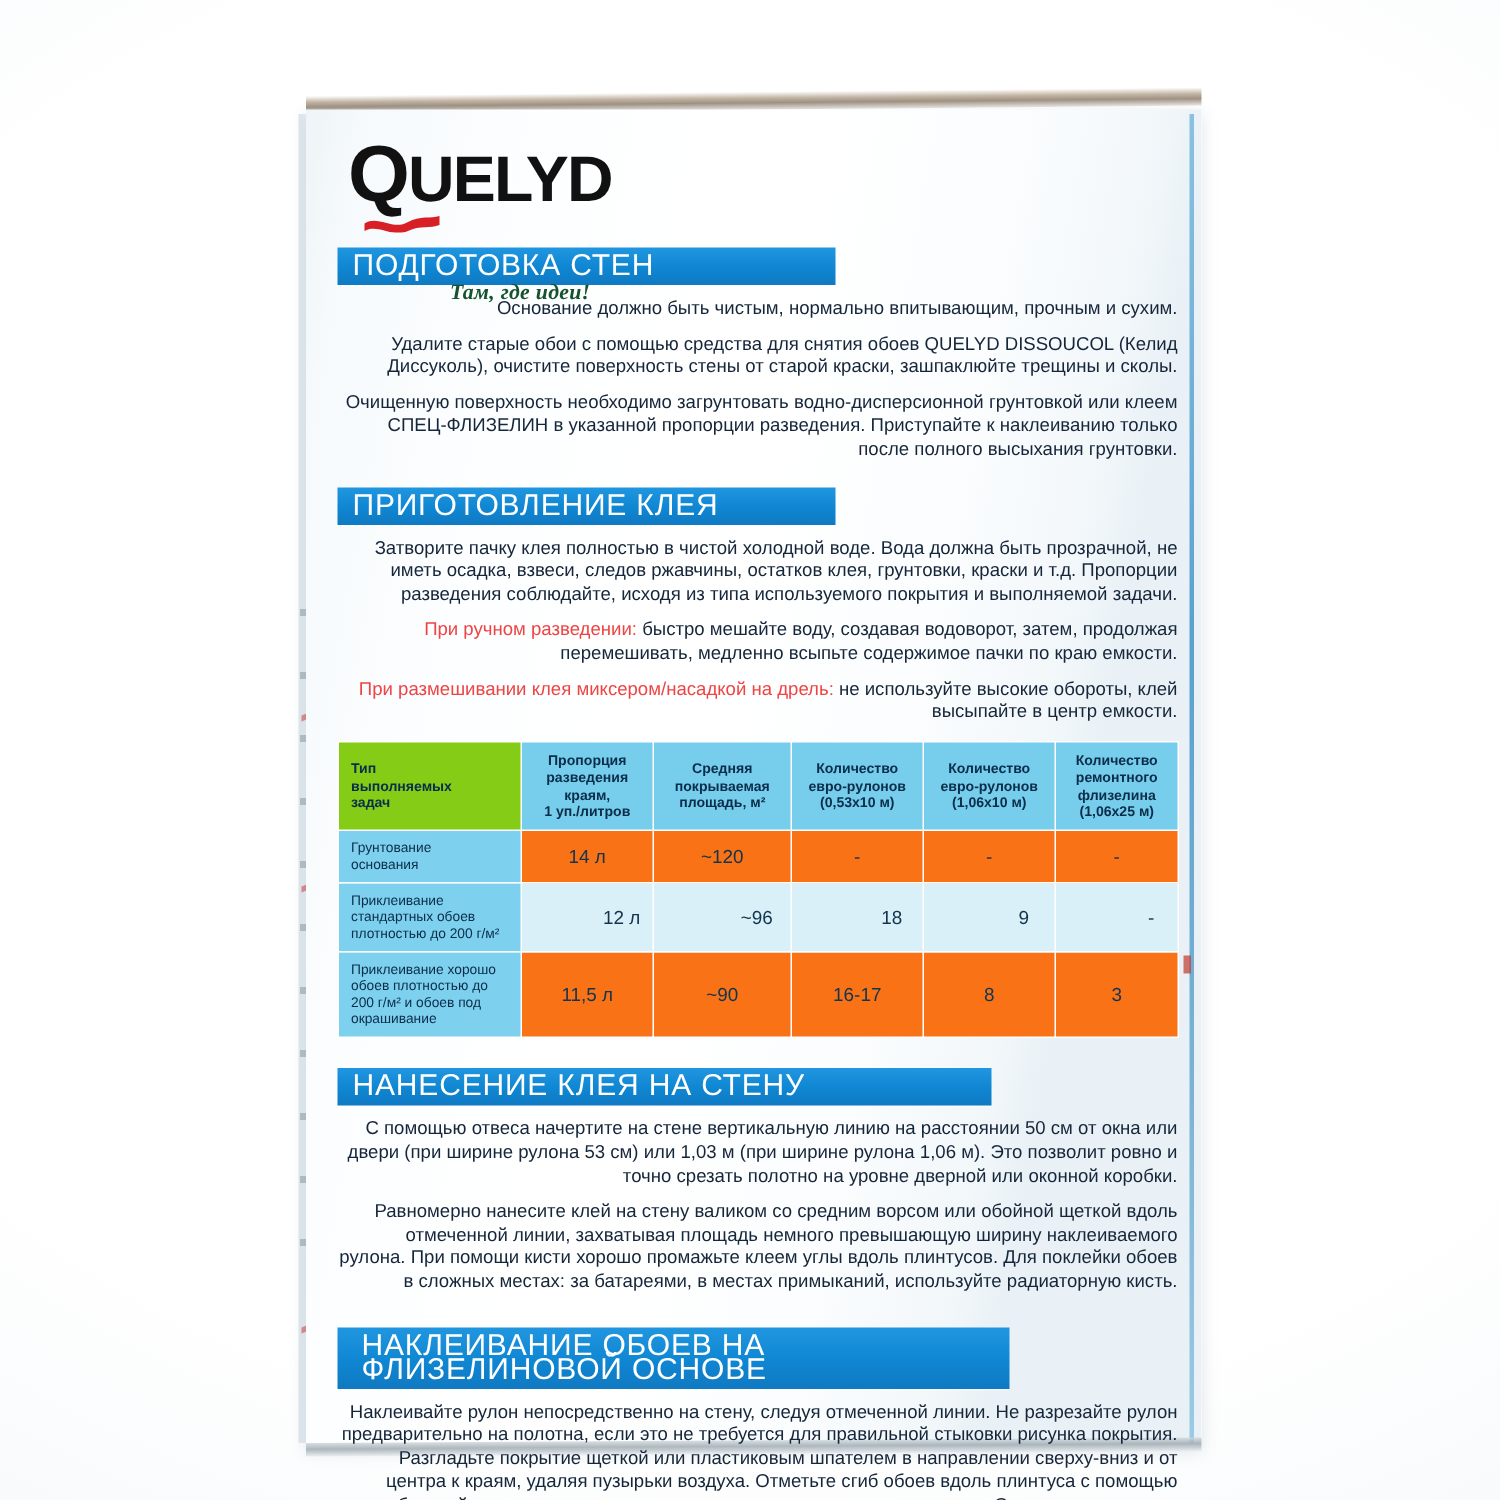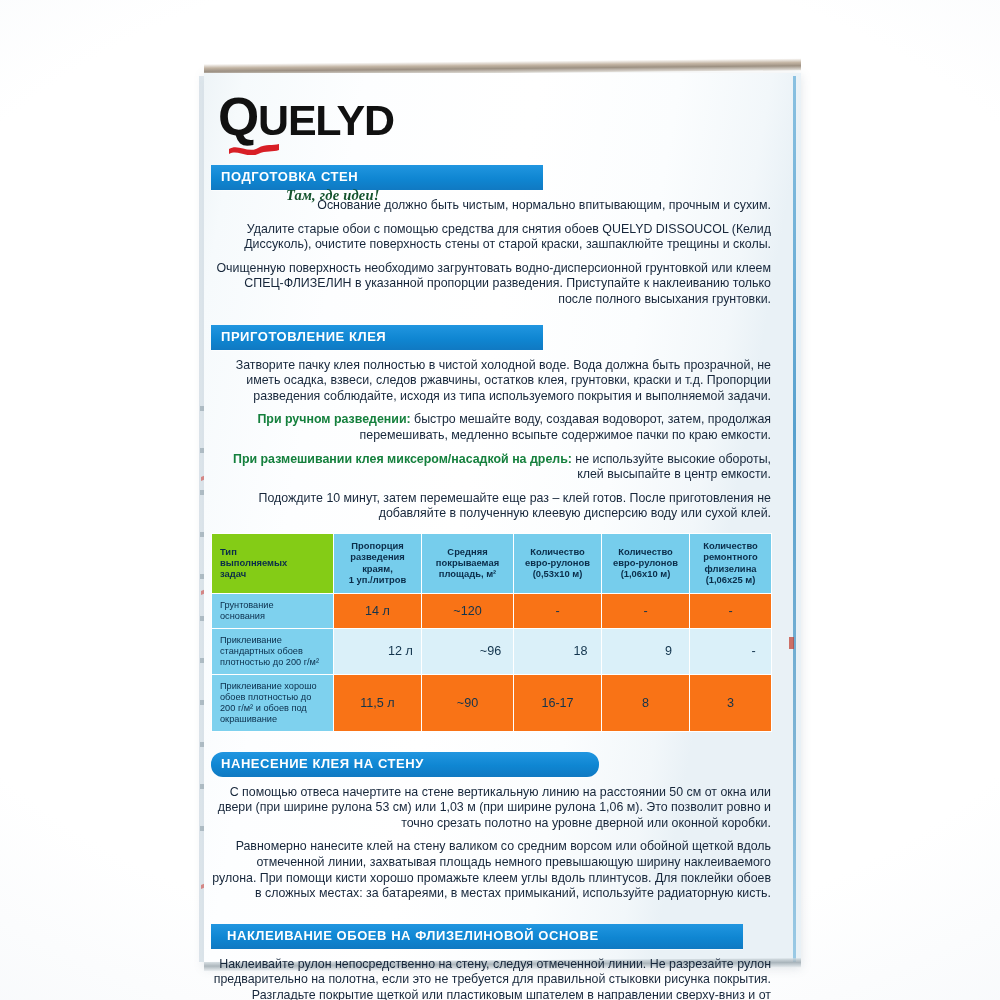--- a/index.html
+++ b/index.html
@@ -90,21 +90,21 @@
     opacity: .85;
   }
   .box-right-red {
     position: absolute; left: 789px; top: 637px;
     width: 5px; height: 12px; background: #c0392b; opacity: .7;
   }
 
   
   .content {
     position: absolute;
-    left: 211px; top: 93px;
+    left: 225px; top: 93px;
     width: 560px; height: 860px;
   }
 
   
   .logo-wrap { position: relative; height: 72px; }
   .logo-text {
     font-family: "Liberation Sans", "DejaVu Sans", sans-serif;
     font-weight: 700;
     font-size: 43px;
     letter-spacing: -1.2px;
@@ -128,40 +128,40 @@
   .logo-swoosh {
     position: absolute;
     left: 17px; top: 49px;
     width: 52px; height: 13px;
   }
 
   
   .sec-bar {
     background: linear-gradient(180deg, #2196e0 0%, #0f86d2 55%, #1079c2 100%);
     color: #ffffff;
-    font-weight: 700;
-    font-size: 13px;
+    font-weight: 400;
+    font-size: 20px;
     letter-spacing: .55px;
     padding: 4px 0 5px 10px;
     line-height: 16px;
     margin-bottom: 8px;
     box-shadow: 0 1px 0 rgba(255,255,255,.5);
   }
   .sec-bar.narrow { width: 332px; }
-  .sec-bar.mid    { width: 388px; border-radius: 12px; }
-  .sec-bar.wide   { width: 532px; padding-left: 16px; }
+  .sec-bar.mid    { width: 436px; }
+  .sec-bar.wide   { width: 448px; padding-left: 16px; }
 
   .para {
     color: #16263a;
     font-size: 12.4px;
     line-height: 15.6px;
     margin: 0 0 8px 1px;
     text-align: right;
   }
-  .para b { font-weight: 700; color: #15803d; }
+  .para b { font-weight: 400; color: #ef4444; }
 
   
   .tbl {
     border-collapse: collapse;
     width: 560px;
     margin: 11px 0 0 0;
     table-layout: fixed;
   }
   .tbl th, .tbl td {
     border: 1px solid #ffffff;
@@ -242,21 +242,20 @@
   <p class="para">Основание должно быть чистым, нормально впитывающим, прочным и сухим.</p>
   <p class="para">Удалите старые обои с помощью средства для снятия обоев QUELYD DISSOUCOL (Келид Диссуколь), очистите поверхность стены от старой краски, зашпаклюйте трещины и сколы.</p>
   <p class="para">Очищенную поверхность необходимо загрунтовать водно-дисперсионной грунтовкой или клеем СПЕЦ-ФЛИЗЕЛИН в указанной пропорции разведения. Приступайте к наклеиванию только после полного высыхания грунтовки.</p>
 
   <div class="gap-sm"></div>
 
   <div class="sec-bar narrow">ПРИГОТОВЛЕНИЕ КЛЕЯ</div>
   <p class="para">Затворите пачку клея полностью в чистой холодной воде. Вода должна быть прозрачной, не иметь осадка, взвеси, следов ржавчины, остатков клея, грунтовки, краски и т.д. Пропорции разведения соблюдайте, исходя из типа используемого покрытия и выполняемой задачи.</p>
   <p class="para"><b>При ручном разведении:</b><span> быстро мешайте воду, создавая водоворот, затем, продолжая перемешивать, медленно всыпьте содержимое пачки по краю емкости.</span></p>
   <p class="para"><b>При размешивании клея миксером/насадкой на дрель:</b><span> не используйте высокие обороты, клей высыпайте в центр емкости.</span></p>
-  <p class="para">Подождите 10 минут, затем перемешайте еще раз – клей готов. После приготовления не добавляйте в полученную клеевую дисперсию воду или сухой клей.</p>
 
   <table class="tbl">
     <colgroup>
       <col class="col-1">
         <col class="col-2">
         <col class="col-3">
         <col class="col-4">
         <col class="col-5">
         <col class="col-6">
     </colgroup>

